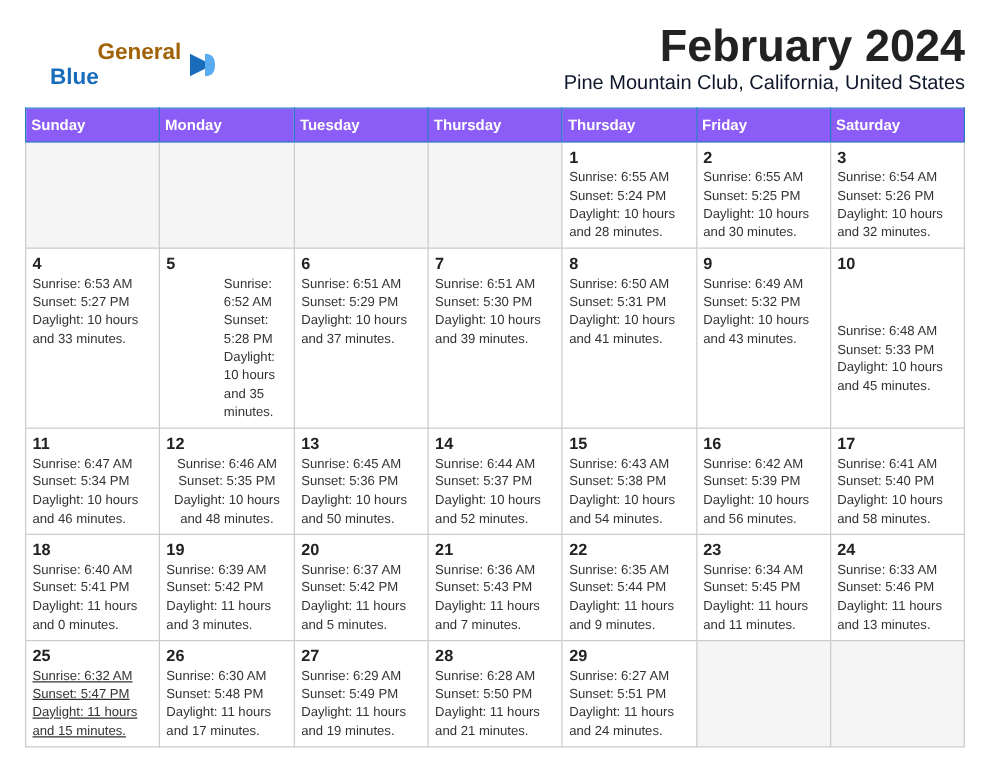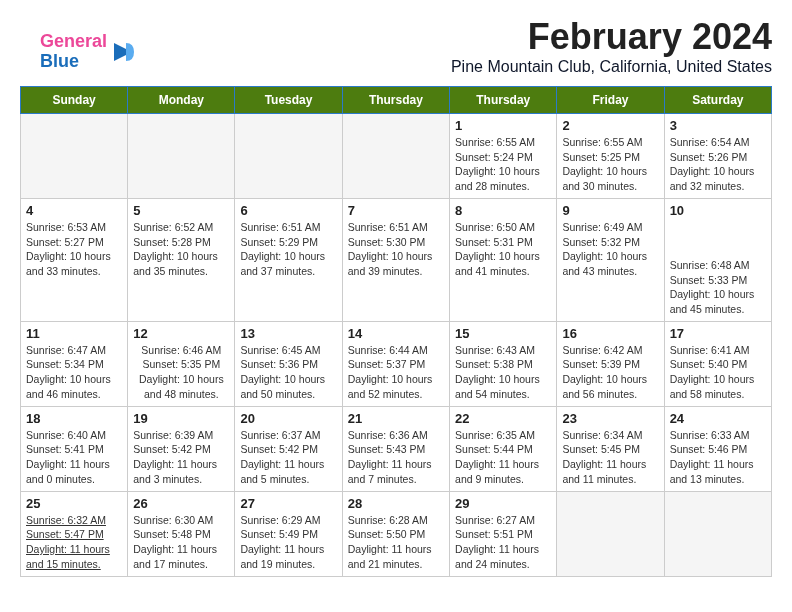--- a/index.html
+++ b/index.html
@@ -28,24 +28,24 @@
       position: absolute;
       top: 16px;
       left: 20px;
     }
     .calendar-table {
       width: 100%;
       border-collapse: collapse;
       font-size: 11px;
     }
     .calendar-table th {
-      background-color: #4d7c0f;
+      background-color: #8b5cf6;
       color: #fff;
       padding: 6px 4px;
-      text-align: center;
+      text-align: left;
       font-size: 12px;
       font-weight: bold;
       border: 1px solid #2a7ac9;
     }
     .calendar-table td {
       border: 1px solid #ccc;
       vertical-align: top;
       padding: 4px 5px;
       height: 85px;
       width: 108px;
@@ -70,21 +70,21 @@
       margin-bottom: 8px;
     }
   </style>
 </head>
 <body>
 
 <div class="top-area">
   <div class="logo-area">
     <div style="display:flex;align-items:center;gap:2px;">
       <div style="line-height:1.1;">
-        <span style="font-size:18px;font-weight:bold;color:#ec4899;display:block;">General</span>
+        <span style="font-size:18px;font-weight:bold;color:#a16207;display:block;margin-left:38px;">General</span>
         <span style="font-size:18px;font-weight:bold;color:#1a6dba;display:block;">Blue</span>
       </div>
       <div style="display:flex;flex-direction:column;justify-content:center;margin-left:3px;">
         <svg width="22" height="22" viewBox="0 0 22 22">
           <path d="M2,2 L20,11 L2,20 Z" fill="#1a6dba"></path>
           <path d="M14,2 Q22,2 22,11 Q22,20 14,20 L14,2Z" fill="#5aacf0"></path>
         </svg>
       </div>
     </div>
   </div>
@@ -137,21 +137,21 @@
       <tr>
         <td>
           <div class="day-number">4</div>
           <div class="cell-text" style="white-space: pre-line;">Sunrise: 6:53 AM
 Sunset: 5:27 PM
 Daylight: 10 hours
 and 33 minutes.</div>
         </td>
         <td>
           <div class="day-number">5</div>
-          <div class="cell-text" style="white-space: pre-line;">Sunrise: 6:52 AM
+          <div class="cell-text" style="white-space: pre-line; margin-left: 46px;">Sunrise: 6:52 AM
 Sunset: 5:28 PM
 Daylight: 10 hours
 and 35 minutes.</div>
         </td>
         <td>
           <div class="day-number">6</div>
           <div class="cell-text" style="white-space: pre-line;">Sunrise: 6:51 AM
 Sunset: 5:29 PM
 Daylight: 10 hours
 and 37 minutes.</div>

